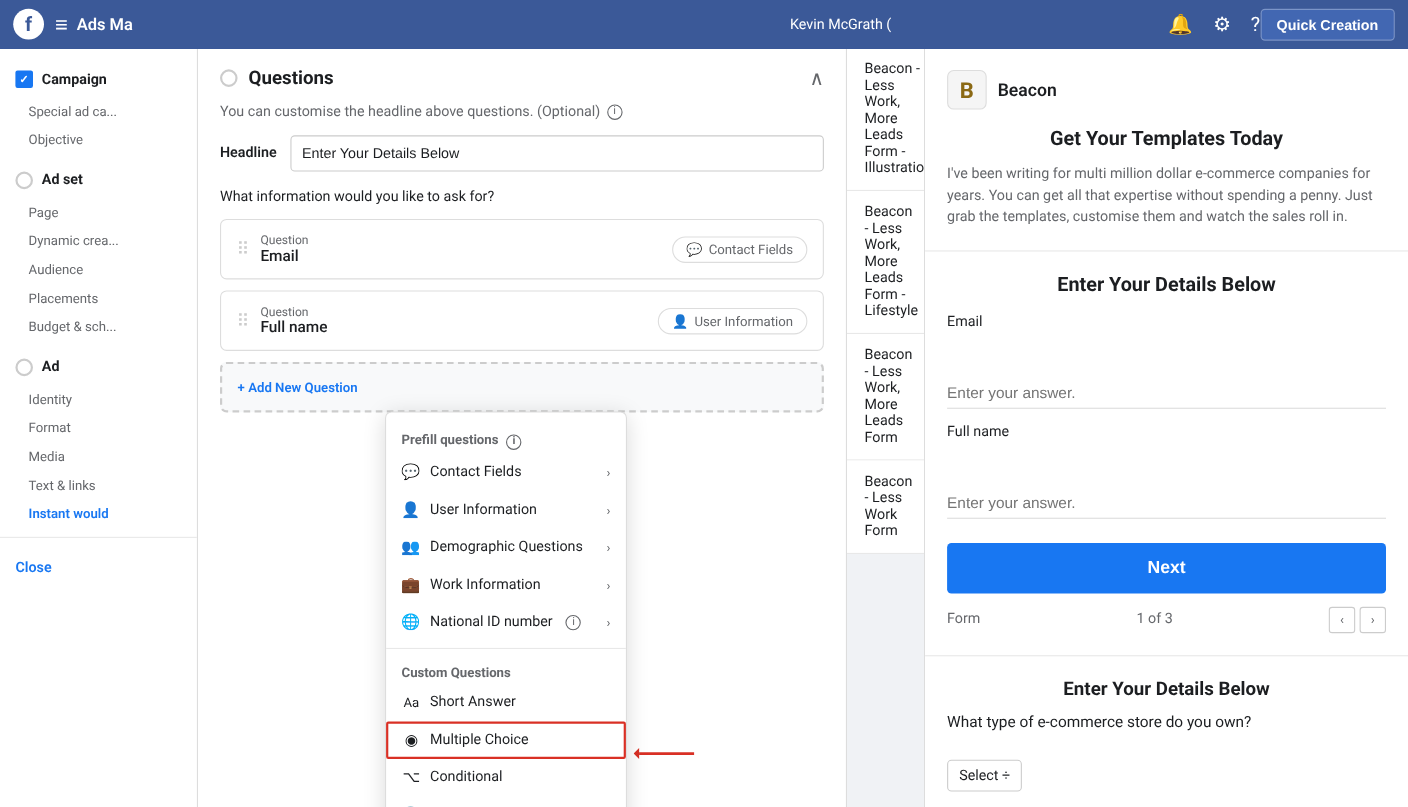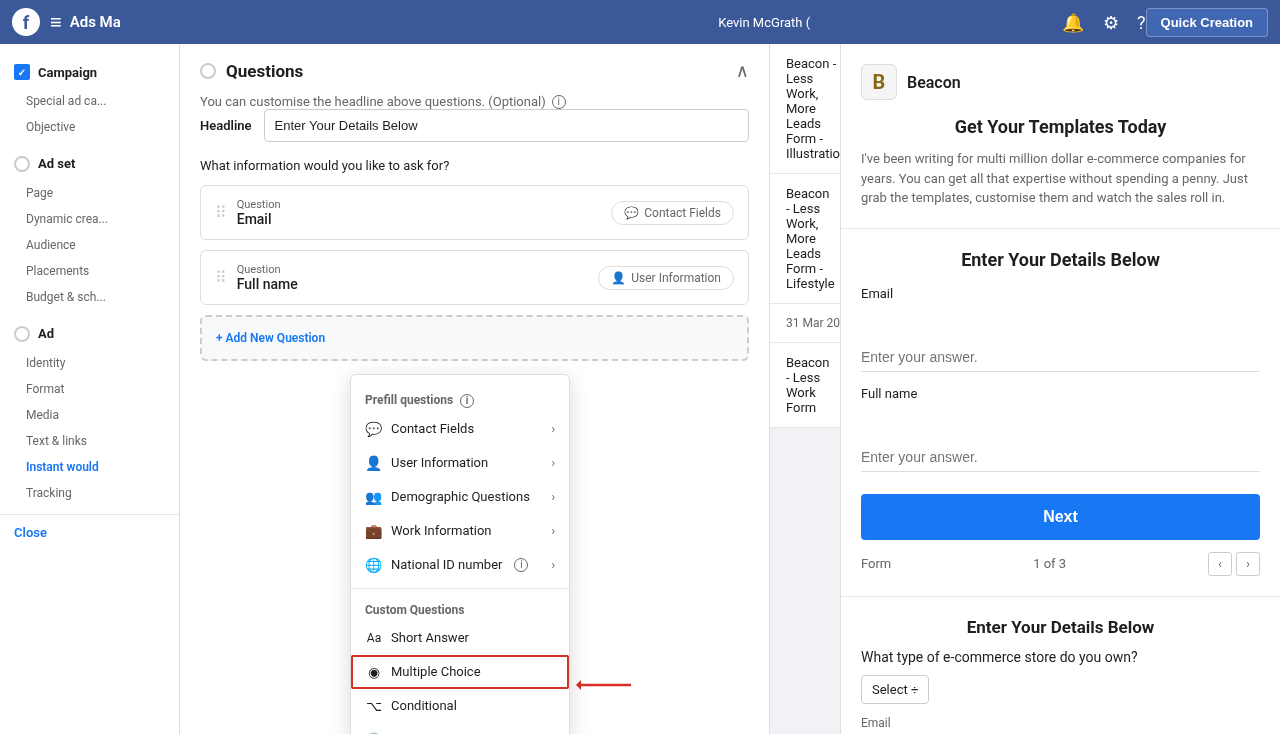--- a/index.html
+++ b/index.html
@@ -20,31 +20,31 @@
 
     
     .sidebar { width: 180px; background: white; border-right: 1px solid #ddd; padding: 12px 0; flex-shrink: 0; overflow-y: auto; }
     .sidebar-section-header { display: flex; align-items: center; padding: 8px 14px; font-size: 13px; font-weight: 700; color: #1c1e21; gap: 8px; }
     .sidebar-section-header .checkbox-icon { width: 16px; height: 16px; border: 2px solid #1877f2; border-radius: 2px; background: #1877f2; display: flex; align-items: center; justify-content: center; }
     .sidebar-section-header .checkbox-icon::after { content: '✓'; color: white; font-size: 10px; }
     .sidebar-item { padding: 6px 14px 6px 26px; font-size: 12px; color: #65676b; cursor: pointer; white-space: nowrap; overflow: hidden; text-overflow: ellipsis; }
     .sidebar-item.active { color: #1877f2; font-weight: 600; }
     .sidebar-section-header2 { display: flex; padding: 8px 14px; font-size: 13px; font-weight: 700; color: #1c1e21; gap: 8px; margin-top: 8px; }
     .circle-icon { width: 16px; height: 16px; border: 2px solid #ccc; border-radius: 50%; flex-shrink: 0; }
-    .close-btn { padding: 10px 14px; font-size: 13px; color: #1877f2; cursor: pointer; font-weight: 600; border-top: 1px solid #e8e8e8; margin-top: 8px; }
+    .close-btn { padding: 20px 14px; font-size: 13px; color: #1877f2; cursor: pointer; font-weight: 600; border-top: 1px solid #e8e8e8; margin-top: 8px; }
 
     
     .content { flex: 1; overflow: hidden; position: relative; background: #84cc16; }
 
     
     .questions-panel { position: absolute; top: 0; left: 0; width: 590px; background: white; border-right: 1px solid #ddd; height: 100%; overflow-y: auto; padding: 16px 20px; }
     .panel-header { display: flex; align-items: center; justify-content: space-between; margin-bottom: 12px; }
     .panel-header h2 { font-size: 17px; font-weight: 700; color: #1c1e21; }
     .panel-toggle { background: none; border: none; font-size: 18px; cursor: pointer; color: #65676b; }
-    .panel-subtitle { font-size: 13px; color: #65676b; display: flex; align-items: center; gap: 6px; }
+    .panel-subtitle { font-size: 13px; color: #65676b; margin-bottom: 14px; display: flex; align-items: center; gap: 6px; }
     .info-icon { width: 14px; height: 14px; border: 1.5px solid #65676b; border-radius: 50%; display: inline-flex; align-items: center; justify-content: center; font-size: 10px; color: #65676b; flex-shrink: 0; }
     .headline-row { display: flex; align-items: center; margin-bottom: 16px; gap: 12px; }
     .headline-label { font-size: 13px; font-weight: 600; color: #1c1e21; white-space: nowrap; }
     .headline-input { flex: 1; border: 1px solid #ccc; border-radius: 4px; padding: 8px 10px; font-size: 13px; color: #1c1e21; }
     .section-label { font-size: 13px; color: #1c1e21; margin-bottom: 12px; font-weight: 400; }
 
     
     .question-item { border: 1px solid #ddd; border-radius: 6px; padding: 12px 14px; margin-bottom: 10px; display: flex; align-items: center; gap: 10px; background: white; }
     .drag-handle { color: #ccc; font-size: 16px; cursor: grab; }
     .question-info { flex: 1; }
@@ -84,21 +84,21 @@
     .form-field-label { font-size: 13px; color: #1c1e21; margin-bottom: 6px; }
     .form-field-input { width: 100%; border: none; border-bottom: 1px solid #ddd; padding: 6px 0; font-size: 14px; color: #aaa; outline: none; margin-top: 36px; }
     .next-btn { width: 100%; background: #1877f2; color: white; border: none; border-radius: 4px; padding: 14px; font-size: 16px; font-weight: 600; cursor: pointer; margin-top: 8px; }
     .form-nav { display: flex; align-items: center; justify-content: space-between; margin-top: 12px; font-size: 13px; color: #65676b; }
     .nav-arrows { display: flex; gap: 4px; }
     .nav-arrow { width: 24px; height: 24px; border: 1px solid #ccc; border-radius: 3px; display: flex; align-items: center; justify-content: center; cursor: pointer; font-size: 12px; color: #65676b; }
 
     
     .form-preview2 { padding: 20px; }
     .form-title2 { font-size: 17px; font-weight: 700; text-align: center; margin-bottom: 12px; color: #1c1e21; }
-    .form-question { font-size: 14px; color: #1c1e21; margin-bottom: 10px; }
+    .form-question { font-size: 14px; color: #1c1e21; margin-bottom: 26px; }
     .select-dropdown { border: 1px solid #ccc; border-radius: 4px; padding: 6px 10px; font-size: 13px; color: #1c1e21; background: white; display: inline-flex; align-items: center; gap: 6px; cursor: pointer; }
     .form-field-label2 { font-size: 12px; color: #65676b; margin-bottom: 4px; margin-top: 12px; }
 
     
     .list-area { position: absolute; top: 0; left: 590px; right: 440px; height: 100%; background: #f0f2f5; overflow-y: auto; padding: 0; }
     .list-item-row { display: flex; align-items: center; padding: 12px 16px; border-bottom: 1px solid #e8e8e8; background: white; gap: 10px; font-size: 13px; color: #1c1e21; }
     .list-item-name { flex: 1; font-size: 13px; color: #1c1e21; }
     .list-item-date { font-size: 12px; color: #65676b; white-space: nowrap; }
   </style>
 </head>
@@ -142,21 +142,20 @@
 
     <div class="sidebar-section-header2">
       <div class="circle-icon"></div>
       <span>Ad</span>
     </div>
     <div class="sidebar-item">Identity</div>
     <div class="sidebar-item">Format</div>
     <div class="sidebar-item">Media</div>
     <div class="sidebar-item">Text &amp; links</div>
     <div class="sidebar-item active">Instant would</div>
-    <div class="sidebar-item">Tracking</div>
 
     <div class="close-btn">Close</div>
   </div>
 
   <div class="content">
 
     <div class="questions-panel">
       <div class="panel-header">
         <div style="display:flex;align-items:center;gap:10px;">
           <div class="circle-icon"></div>
@@ -280,20 +279,21 @@
     <div class="list-area">
       <div class="list-item-row">
         <span class="list-item-name">Beacon - Less Work, More Leads Form - Illustration</span>
 
       </div>
       <div class="list-item-row">
         <span class="list-item-name">Beacon - Less Work, More Leads Form - Lifestyle</span>
 
       </div>
       <div class="list-item-row">
+        <span class="list-item-name">Beacon - Less Work, More Leads Form</span>
         <span class="list-item-date">31 Mar 2017</span>
 
       </div>
       <div class="list-item-row">
         <span class="list-item-name">Beacon - Less Work Form</span>
         <span class="list-item-date">31 Mar 2017</span>
 
       </div>
     </div>
 

